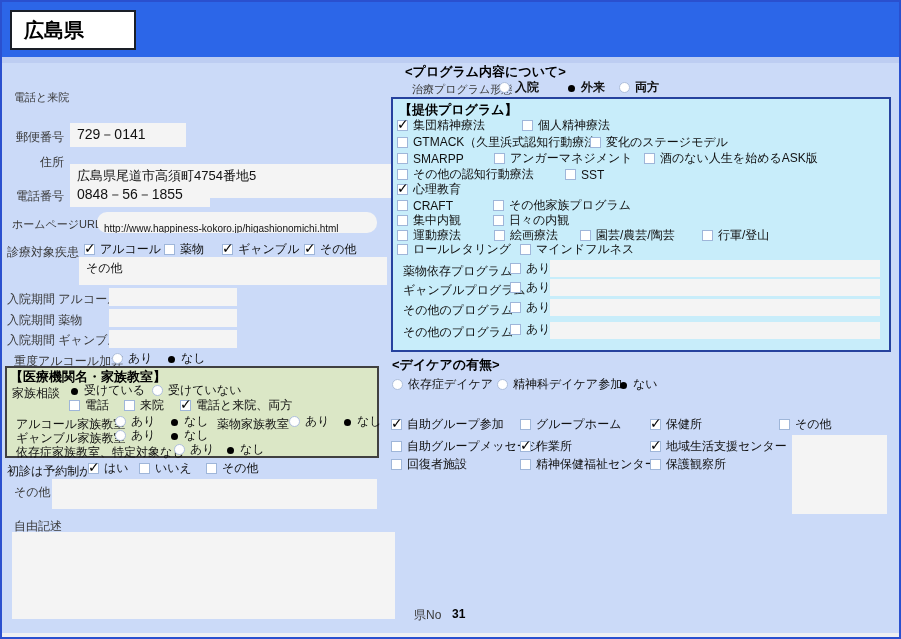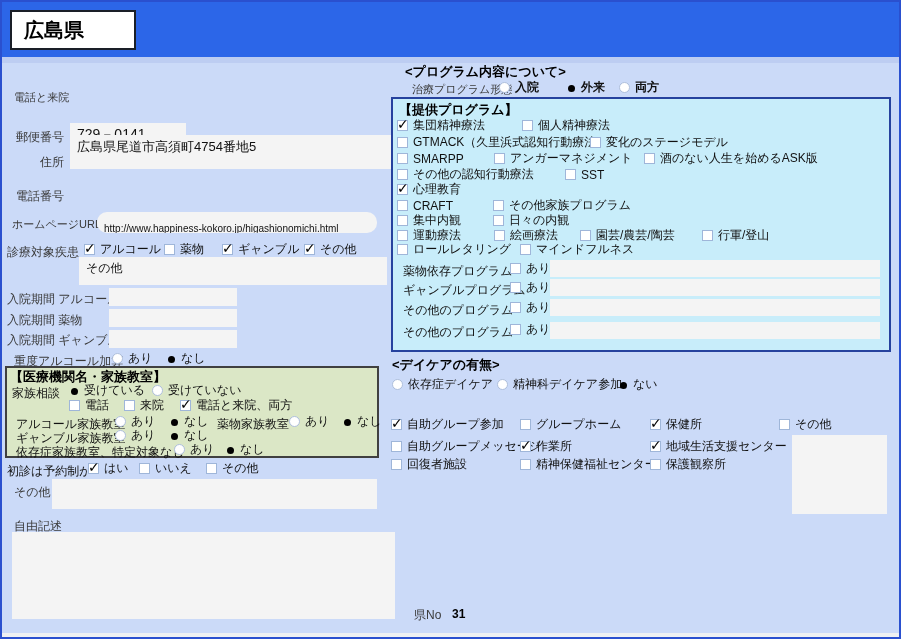--- a/index.html
+++ b/index.html
@@ -36,22 +36,23 @@
 
 <div class="page">
   <div class="topbar"></div>
   <div class="substrip"></div>
   <div class="titlebox">広島県</div>
 
   <div class="lbl sm" style="left:12px;top:88px">電話と来院</div>
   <div class="lbl" style="left:14px;top:127px">郵便番号</div>
   <div class="fld big" style="left:68px;top:121px;width:116px;height:24px">729－0141</div>
   <div class="lbl" style="left:38px;top:152px">住所</div>
-  <div class="fld" style="left:68px;top:133px;width:361px;height:34px">広島県尾道市高須町4754番地5</div>
+  <div class="fld" style="left:68px;top:162px;width:361px;height:34px">広島県尾道市高須町4754番地5</div>
   <div class="lbl" style="left:14px;top:186px">電話番号</div>
+  <div class="fld big" style="left:68px;top:181px;width:140px;height:24px">0848－56－1855</div>
   <div class="lbl sm" style="left:10px;top:215px">ホームページURL</div>
   <div class="fld sm" style="left:95px;top:210px;width:280px;height:21px">http://www.happiness-kokoro.jp/higashionomichi.html</div>
 
   <div class="lbl" style="left:5px;top:242px">診療対象疾患</div>
   <span class="it" style="left:82px;top:241px">
       <span class="cb on"></span>
       <span>アルコール</span>
     </span>
   <span class="it" style="left:162px;top:241px">
       <span class="cb"></span>

